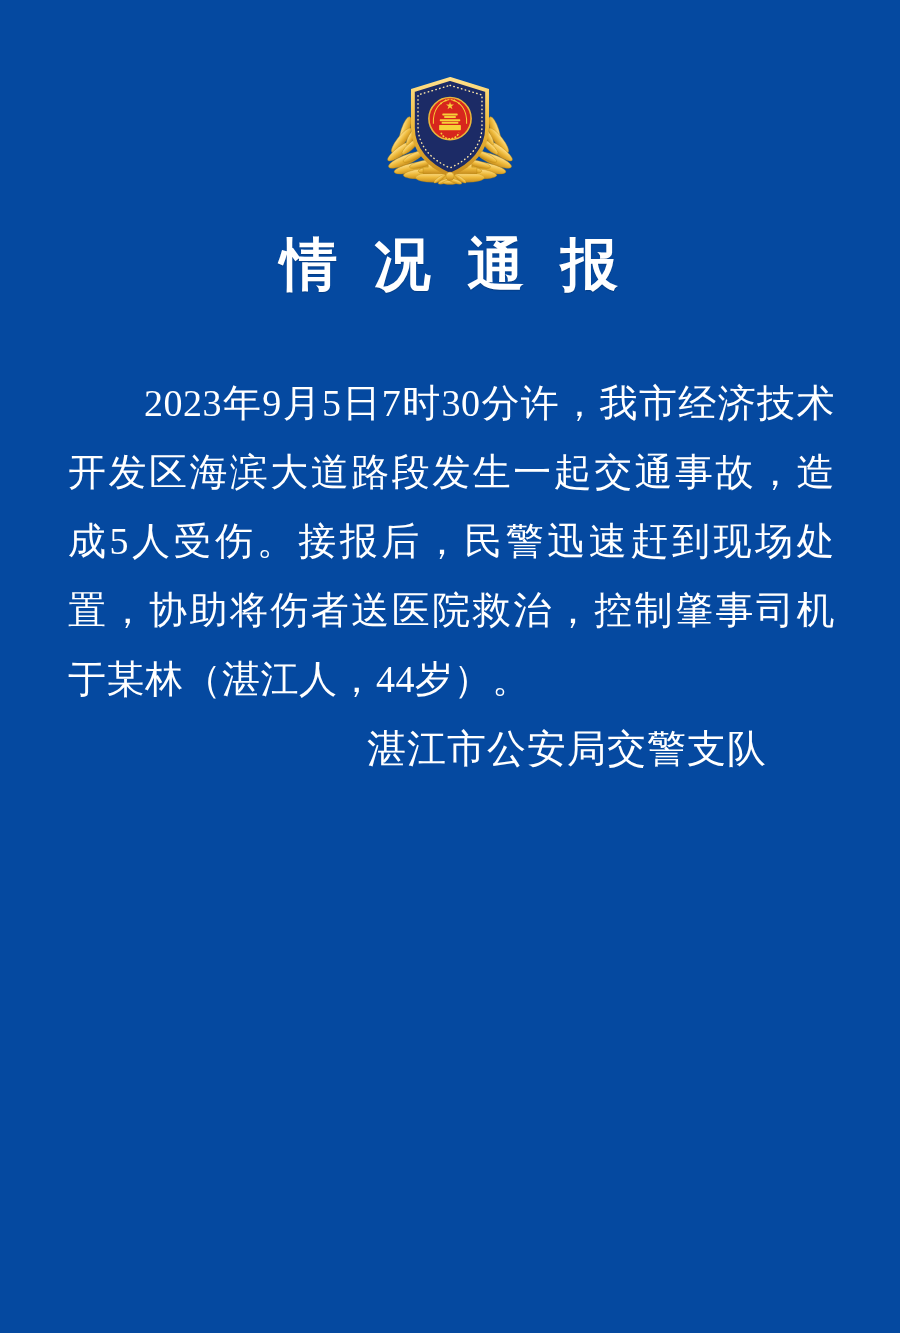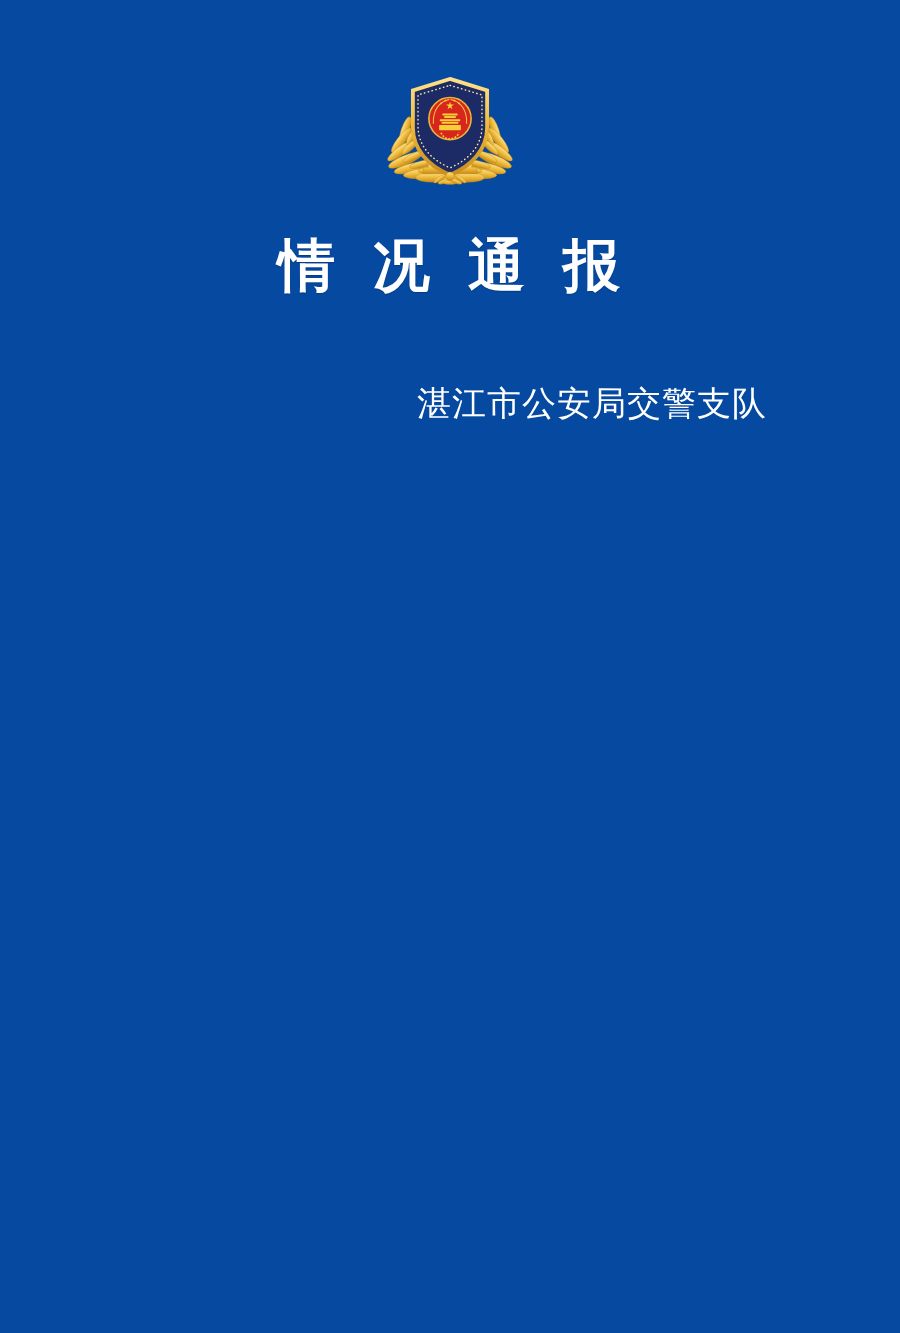--- a/index.html
+++ b/index.html
@@ -2,21 +2,21 @@
 <html><head>
 <meta charset="utf-8">
 <style>
   html,body{margin:0;padding:0;background:#222;}
   .page{
     position:relative;
     width:900px;height:1333px;
     margin:0 auto;
     background:#0549A0;
     overflow:hidden;
-    font-family:Liberation Sans, sans-serif;
+    font-family:Liberation Serif, serif;
     color:#FFFFFF;
   }
   .emblem-wrap{
     width:128px;height:119px;
     margin:70px auto 0 auto;
   }
   .emblem-wrap svg{display:block;width:100%;height:100%;}
   h1.notice-title{
     margin:40px 0 0 0;
     text-align:center;
@@ -40,21 +40,21 @@
     text-indent:2em;
   }
   .signature-block{
     margin:0 65px 0 68px;
     text-align:right;
   }
   .signature-inner{
     display:inline-block;
     margin-right:68px;
     text-align:center;
-    font-size:34px;
+    font-size:39px;
     line-height:69px;
     letter-spacing:1px;
   }
 </style>
 </head>
 <body>
 
 <div class="page">
 
   <div class="emblem-wrap">
@@ -126,20 +126,21 @@
 
       <path d="M86 98 A15 15 0 0 0 114 98" fill="none" stroke="#F7D038" stroke-width="2.4" stroke-dasharray="3 2"></path>
 
       <circle cx="100" cy="166" r="6.5" fill="url(#gld)" stroke="#B8860B" stroke-width="0.8"></circle>
     </svg>
   </div>
 
   <h1 class="notice-title">情 况 通 报</h1>
 
   <div class="notice-body">
+    <p>2023年9月5日7时30分许，我市经济技术开发区海滨大道路段发生一起交通事故，造成5人受伤。接报后，民警迅速赶到现场处置，协助将伤者送医院救治，控制肇事司机于某林（湛江人，44岁）。</p>
   </div>
 
   <div class="signature-block">
     <div class="signature-inner">
       <div>湛江市公安局交警支队</div>
     </div>
   </div>
 
 </div>
 

